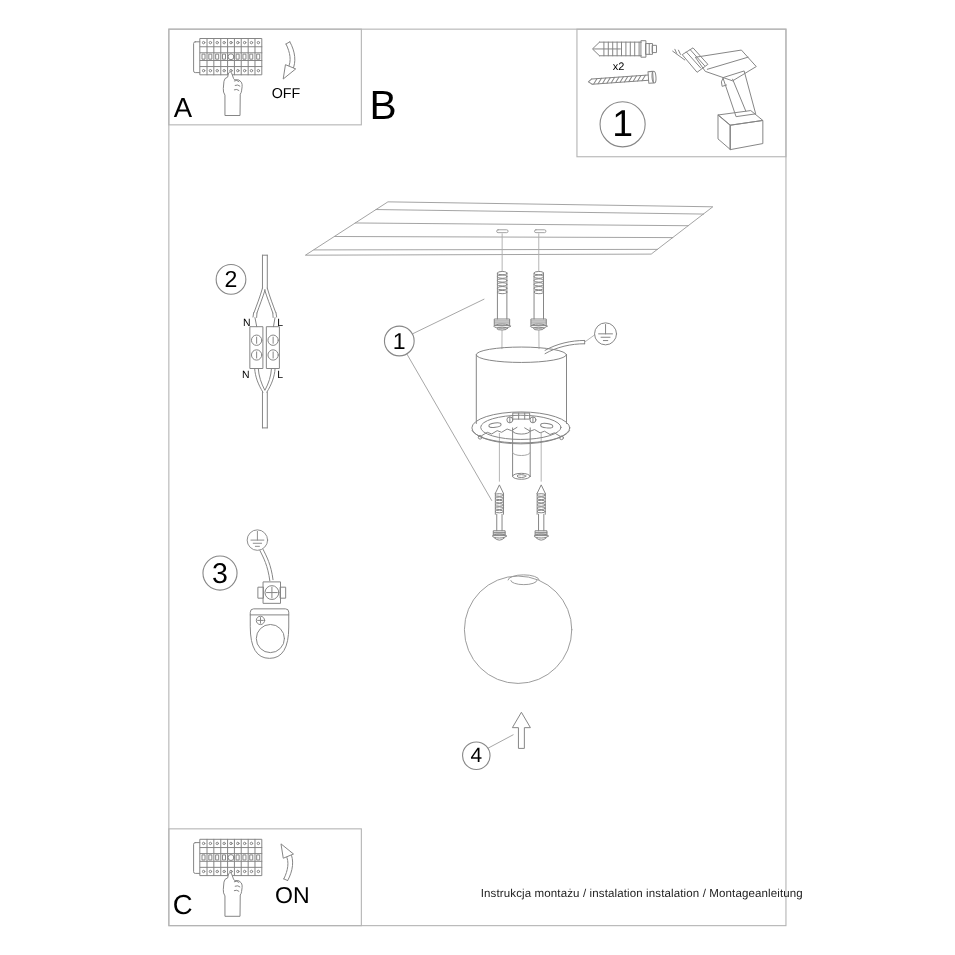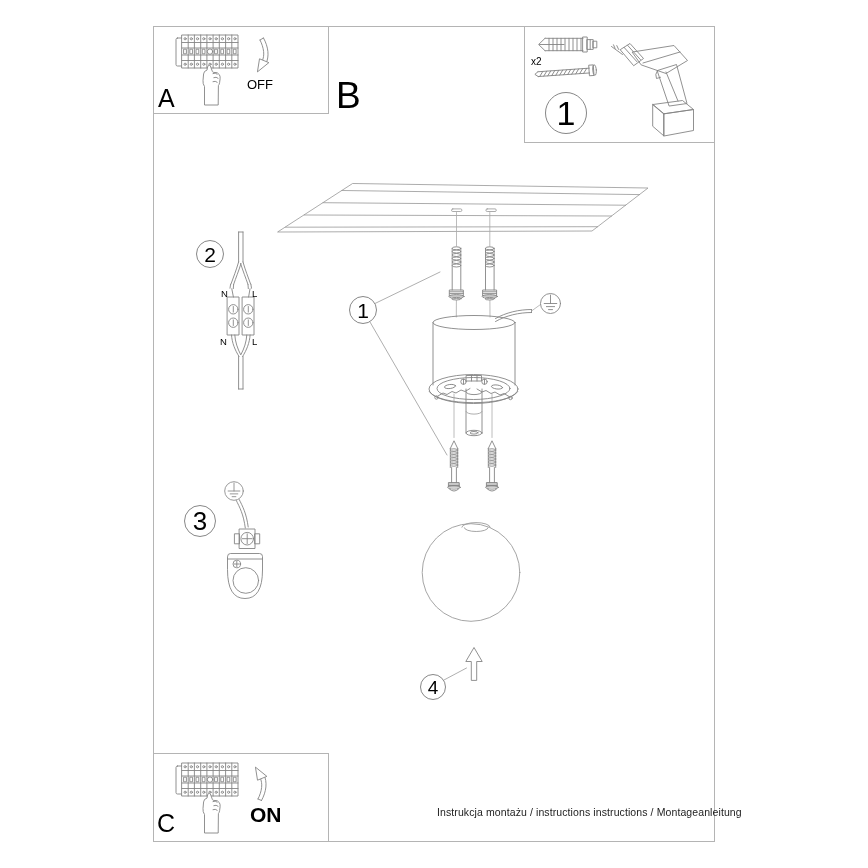--- a/index.html
+++ b/index.html
@@ -285,28 +285,28 @@
       <path d="M236.8,561.4 V566.6 M234.2,564 H239.4"></path>
       <circle cx="245.8" cy="580.5" r="12.8"></circle>
     </g>
   </g>
 </svg>
 
 <div class="label" style="left:158px;top:86px;font-size:25px;">A</div>
 <div class="label" style="left:247px;top:78px;font-size:13px;">OFF</div>
 <div class="label" style="left:336px;top:77px;font-size:37px;">B</div>
 <div class="label" style="left:157px;top:811px;font-size:25px;">C</div>
-<div class="label" style="left:250px;top:804px;font-size:21px;font-weight:bold;">ON</div>
-<div class="label" style="left:531px;top:57px;font-size:10px;text-align:right;">x2</div>
+<div class="label" style="left:250px;top:804px;font-size:21px;">ON</div>
+<div class="label" style="left:557px;top:57px;font-size:10px;text-align:right;">x2</div>
 <div class="label" style="left:221px;top:289px;font-size:9.5px;">N</div>
 <div class="label" style="left:252px;top:289px;font-size:9.5px;">L</div>
 <div class="label" style="left:220px;top:337px;font-size:9.5px;">N</div>
 <div class="label" style="left:252px;top:337px;font-size:9.5px;">L</div>
 
 <div class="badge" style="left:545px;top:92px;width:42px;height:42px;font-size:34px;">1</div>
 <div class="badge" style="left:349px;top:296px;width:28px;height:28px;font-size:21px;">1</div>
 <div class="badge" style="left:196px;top:240px;width:28px;height:28px;font-size:21px;">2</div>
 <div class="badge" style="left:184px;top:505px;width:32px;height:32px;font-size:26px;">3</div>
 <div class="badge" style="left:420px;top:674px;width:26px;height:26px;font-size:19px;">4</div>
 
 <div class="footer">
-  <div>Instrukcja montażu / instructions instructions / Montageanleitung</div>
+  <div>Instrukcja montażu / instalation instalation / Montageanleitung</div>
 </div>
 
 </body></html>

